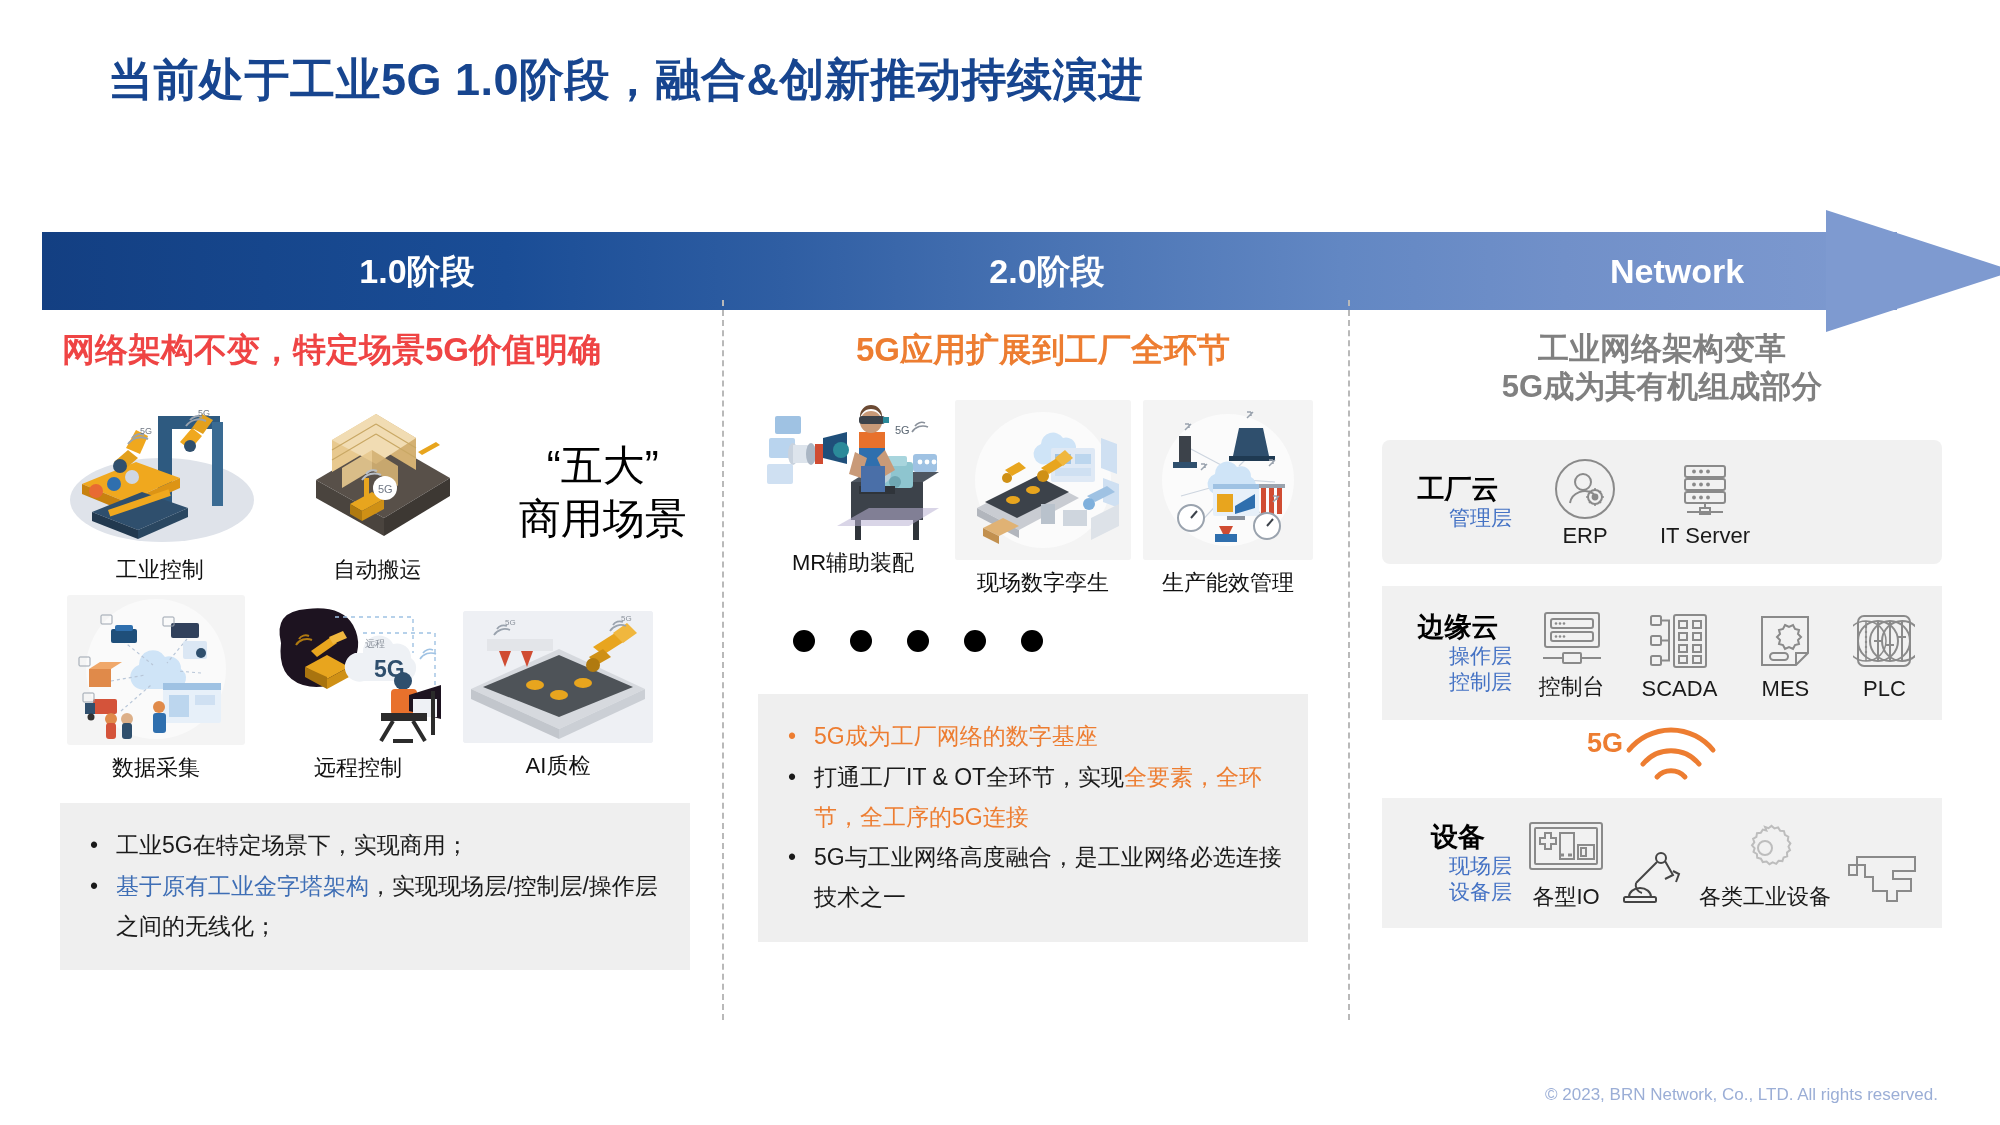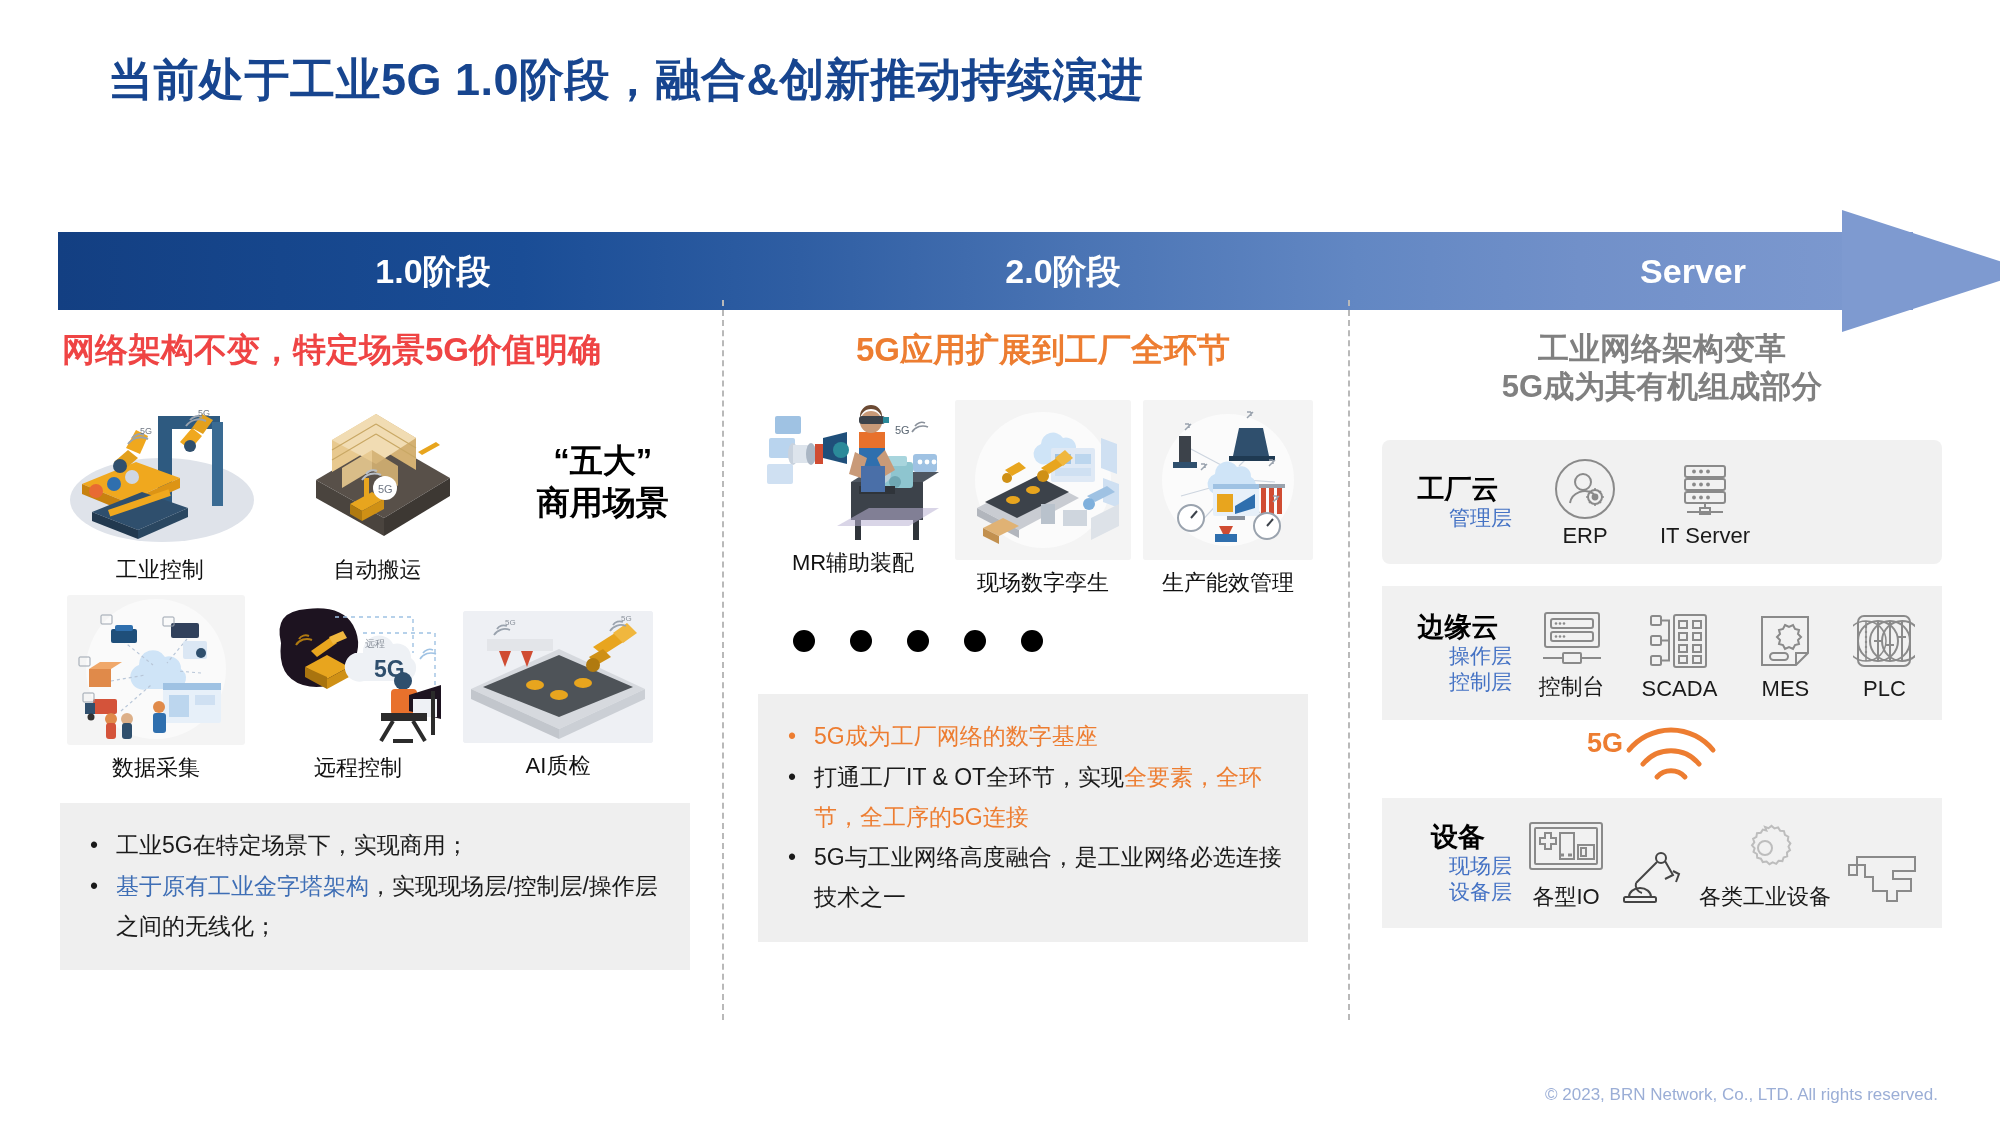--- a/index.html
+++ b/index.html
@@ -12,21 +12,21 @@
   #slide { position: relative; width: 2000px; height: 1125px; background:#fff; }
 
   
   .title {
     position: absolute; left: 108px; top: 50px;
     font-size: 45px; font-weight: bold; color: #17458F;
     letter-spacing: 0.5px; white-space: nowrap;
   }
 
   
-  .banner-wrap { position: absolute; left: 58px; top: 232px; width: 1930px; height: 78px; }
+  .banner-wrap { position: absolute; left: 42px; top: 232px; width: 1930px; height: 78px; }
   .banner-body {
     position: absolute; left: 0; top: 0; width: 1855px; height: 78px;
     background: linear-gradient(90deg,
       #133f82 0%, #16468c 12%, #1a4d96 25%,
       #2f5ea3 40%, #4a74b4 55%, #6287c3 70%,
       #7190c9 82%, #7e9ad0 100%);
   }
   .banner-tip {
     position: absolute; left: 1784px; top: -22px;
     width: 0; height: 0;
@@ -71,21 +71,21 @@
   .tile-art {
     border-radius: 3px; margin: 0 auto;
     position: relative; overflow: hidden;
   }
   .tile-cap {
     font-size: 22px; color: #111; margin-top: 8px; white-space: nowrap;
   }
 
   
   .slogan {
-    font-size: 33px; font-weight: bold; color: #000;
+    font-size: 42px; font-weight: normal; color: #000;
     line-height: 1.25; text-align: center; white-space: nowrap;
   }
 
   
   .dots { display: flex; gap: 35px; margin-left: 35px; }
   .dot { width: 22px; height: 22px; border-radius: 50%; background: #000; }
 
   
   .bulletbox { background: #efefef; padding: 22px 26px 24px 18px; }
   .bullet { display: flex; font-size: 23px; line-height: 1.75; color: #1a1a1a; }
@@ -124,21 +124,21 @@
 
 <div id="slide">
 
   <div class="title">当前处于工业5G 1.0阶段，融合&amp;创新推动持续演进</div>
 
   <div class="banner-wrap">
     <div class="banner-body"></div>
     <div class="banner-tip"></div>
     <div class="banner-label" id="lbl0">1.0阶段</div>
     <div class="banner-label" id="lbl1">2.0阶段</div>
-    <div class="banner-label" id="lbl2">Server</div>
+    <div class="banner-label" id="lbl2">Network</div>
   </div>
 
   <div class="vsep" id="sep1"></div>
   <div class="vsep" id="sep2"></div>
 
   <div class="col" id="col1">
 
     <div class="col-head" id="head1">网络架构不变，特定场景5G价值明确</div>
 
     <div class="tile-row" style="margin-top:22px; align-items:flex-start;">

